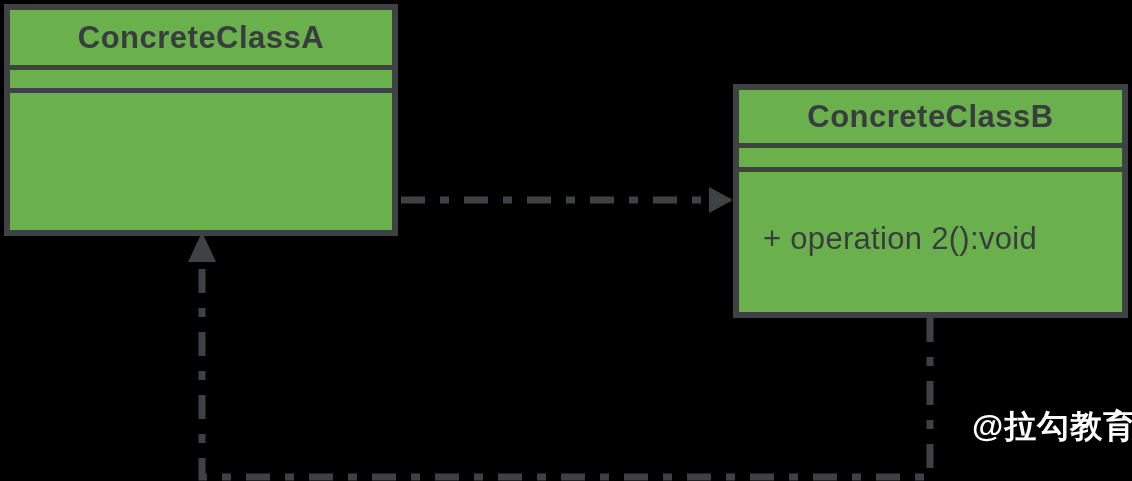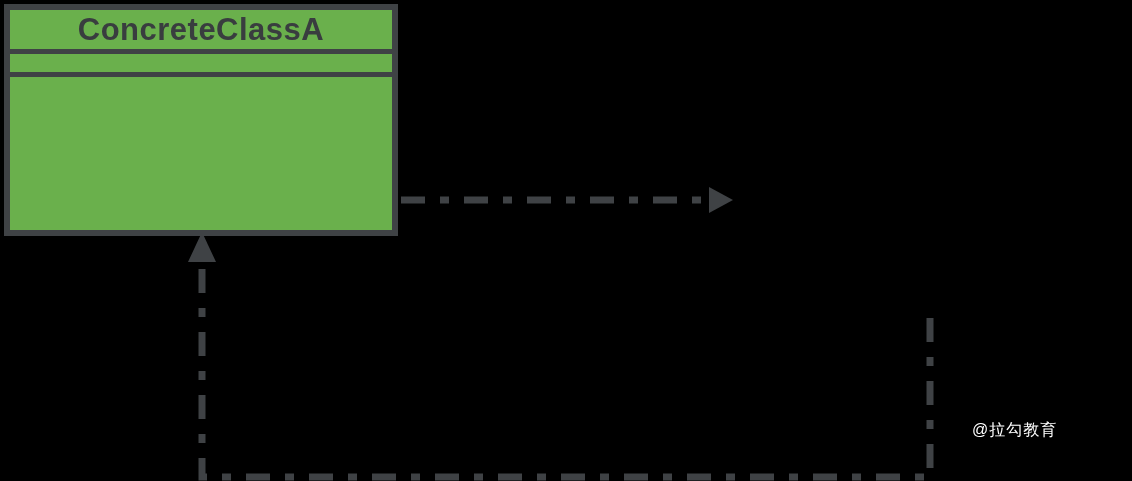--- a/index.html
+++ b/index.html
@@ -37,21 +37,21 @@
   .uml-title {
     display: flex;
     align-items: center;
     justify-content: center;
     font-size: 31px;
     font-weight: bold;
     letter-spacing: 0.5px;
     color: var(--text, #393d3f);
     border-bottom: 5px solid var(--stroke, #3f4245);
   }
-  #classA .uml-title { height: 44px; }   
+  #classA .uml-title { height: 60px; }   
   #classB .uml-title { height: 58px; }
 
   .uml-attrs {
     border-bottom: 5px solid var(--stroke, #3f4245);
   }
   #classA .uml-attrs { height: 23px; }   
   #classB .uml-attrs { height: 24px; }
 
   .uml-methods {
     flex: 1;
@@ -59,24 +59,24 @@
     font-size: 31px;
     line-height: 47px;
     letter-spacing: 0.3px;
   }
   #classA .uml-methods { padding: 20px 0 0 22px; }
   #classB .uml-methods { padding: 43px 0 0 24px; }
 
   .watermark {
     position: absolute;
     left: 972px;
-    top: 420px;
+    top: 405px;
     width: 150px;
-    font-size: 16px;
-    font-weight: normal;
+    font-size: 32px;
+    font-weight: bold;
     letter-spacing: 1px;
     color: var(--watermark, #ffffff);
     white-space: nowrap;
   }
 </style>
 </head>
 <body>
 
 <div class="canvas">
 
@@ -89,16 +89,23 @@
     <polygon points="202,232 188,262 216,262" fill="currentColor"></polygon>
   </svg>
 
   <div class="uml-class" id="classA" style="left:4px; top:4px; width:394px; height:232px;">
     <div class="uml-title">ConcreteClassA</div>
     <div class="uml-attrs"></div>
     <div class="uml-methods">
     </div>
   </div>
 
+  <div class="uml-class" id="classB" style="left:733px; top:84px; width:395px; height:234px;">
+    <div class="uml-title">ConcreteClassB</div>
+    <div class="uml-attrs"></div>
+    <div class="uml-methods">
+      <div>+ operation 2():void</div>
+    </div>
+  </div>
 
   <div class="watermark">@拉勾教育</div>
 
 </div>
 
 </body></html>

